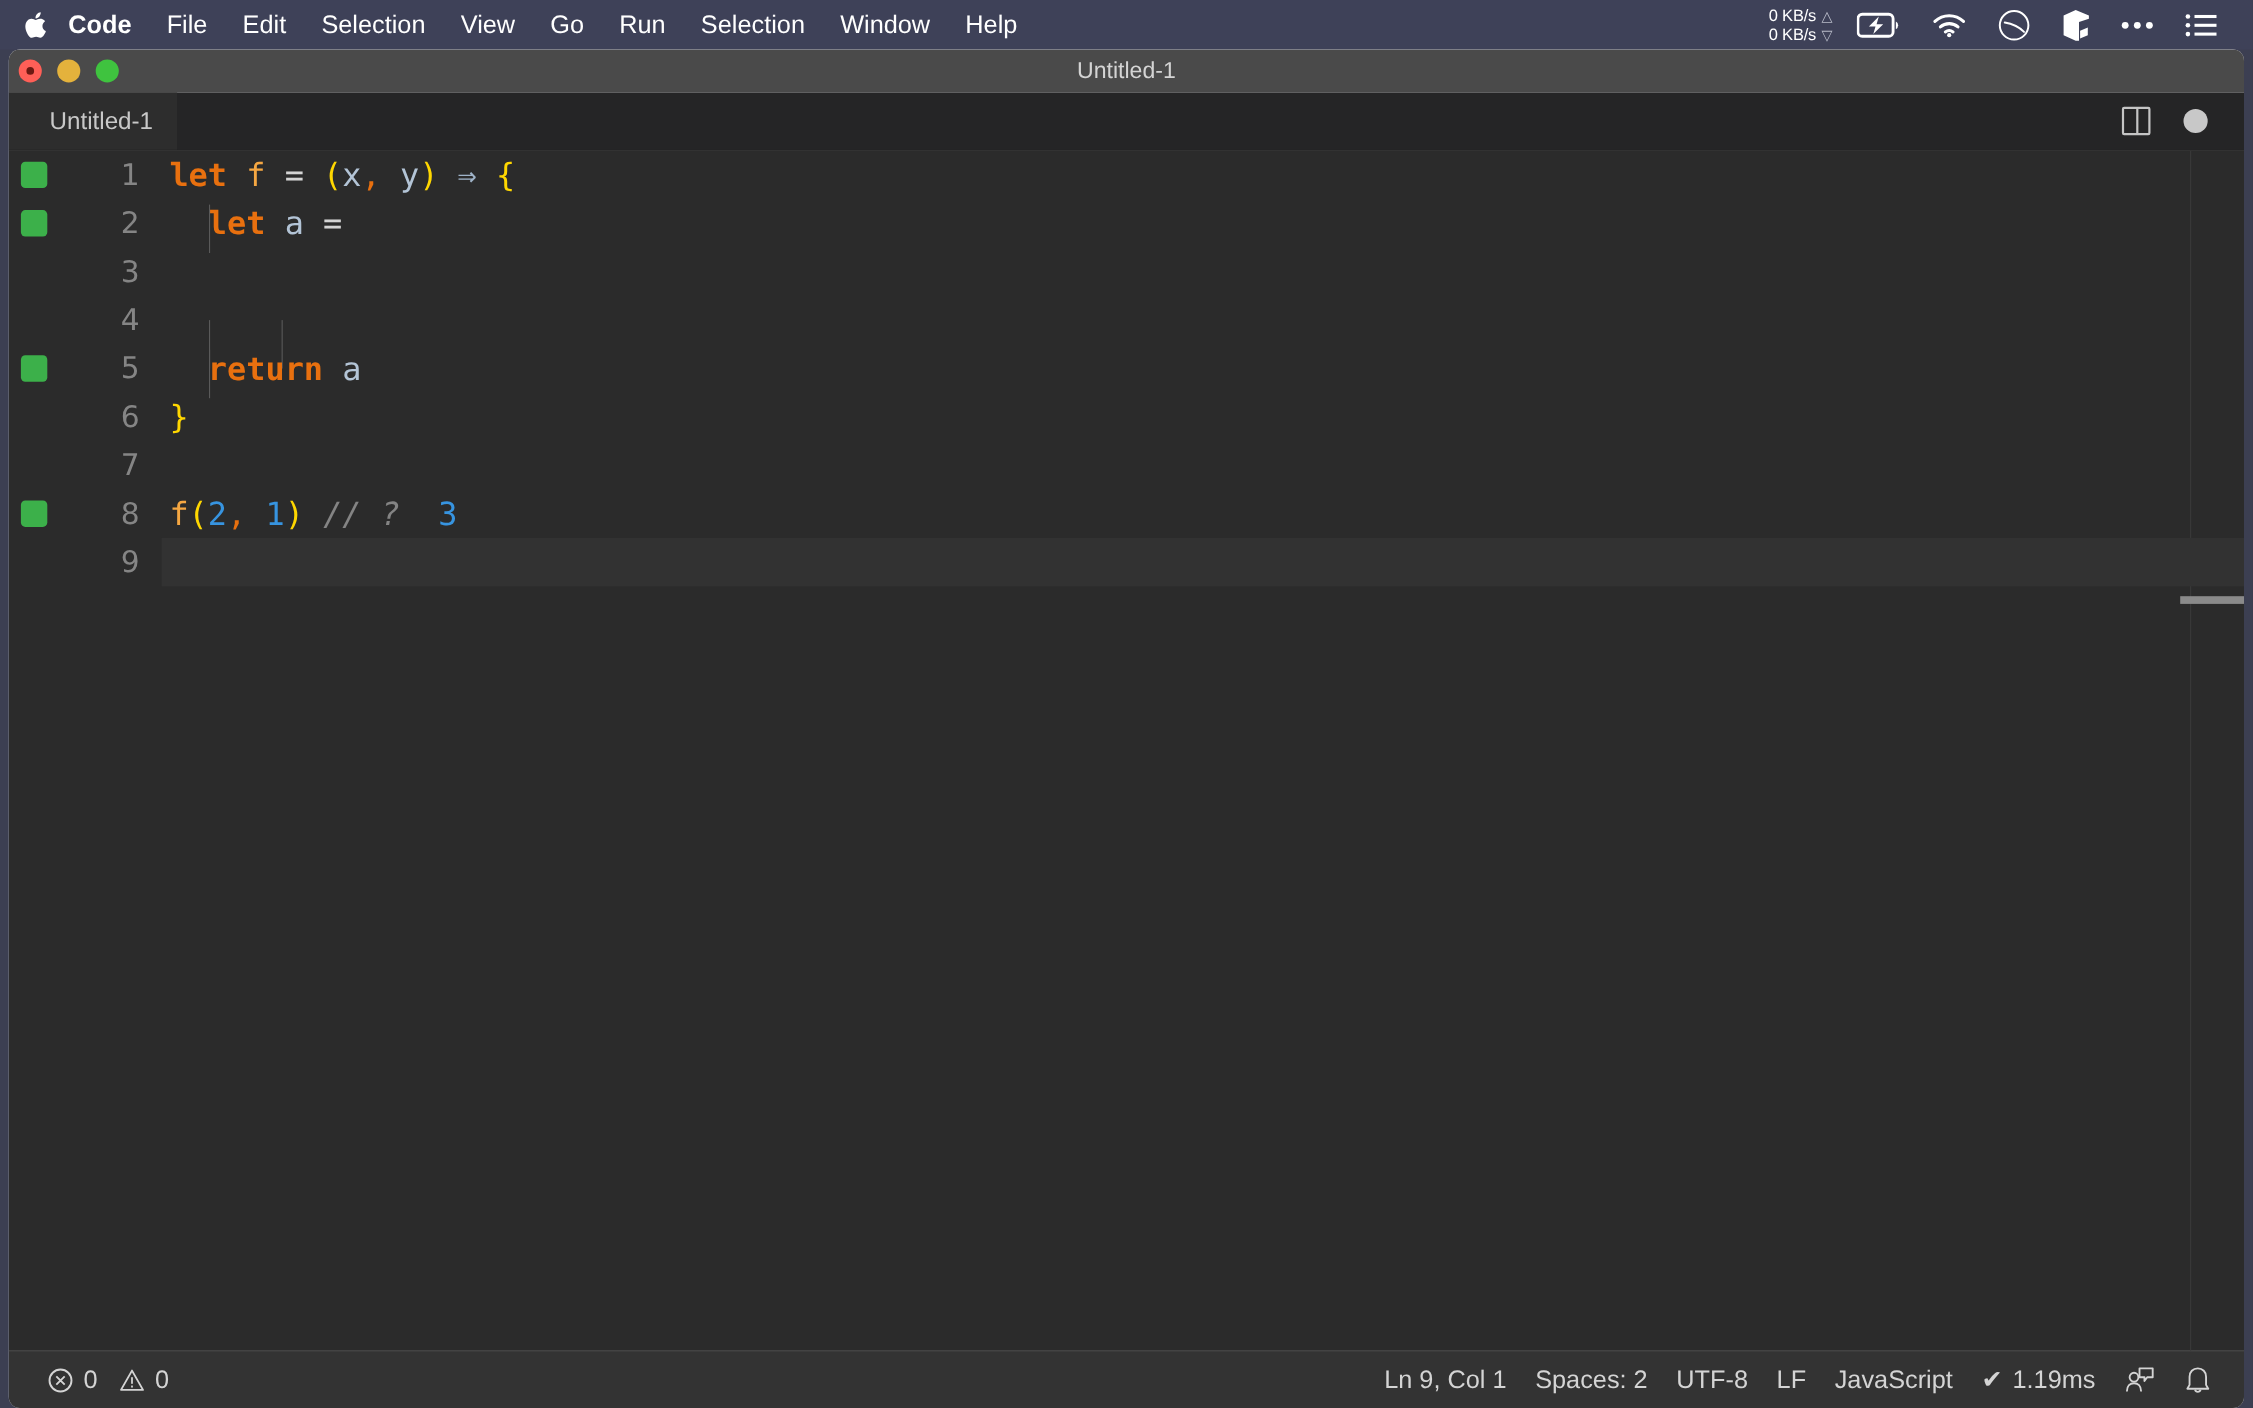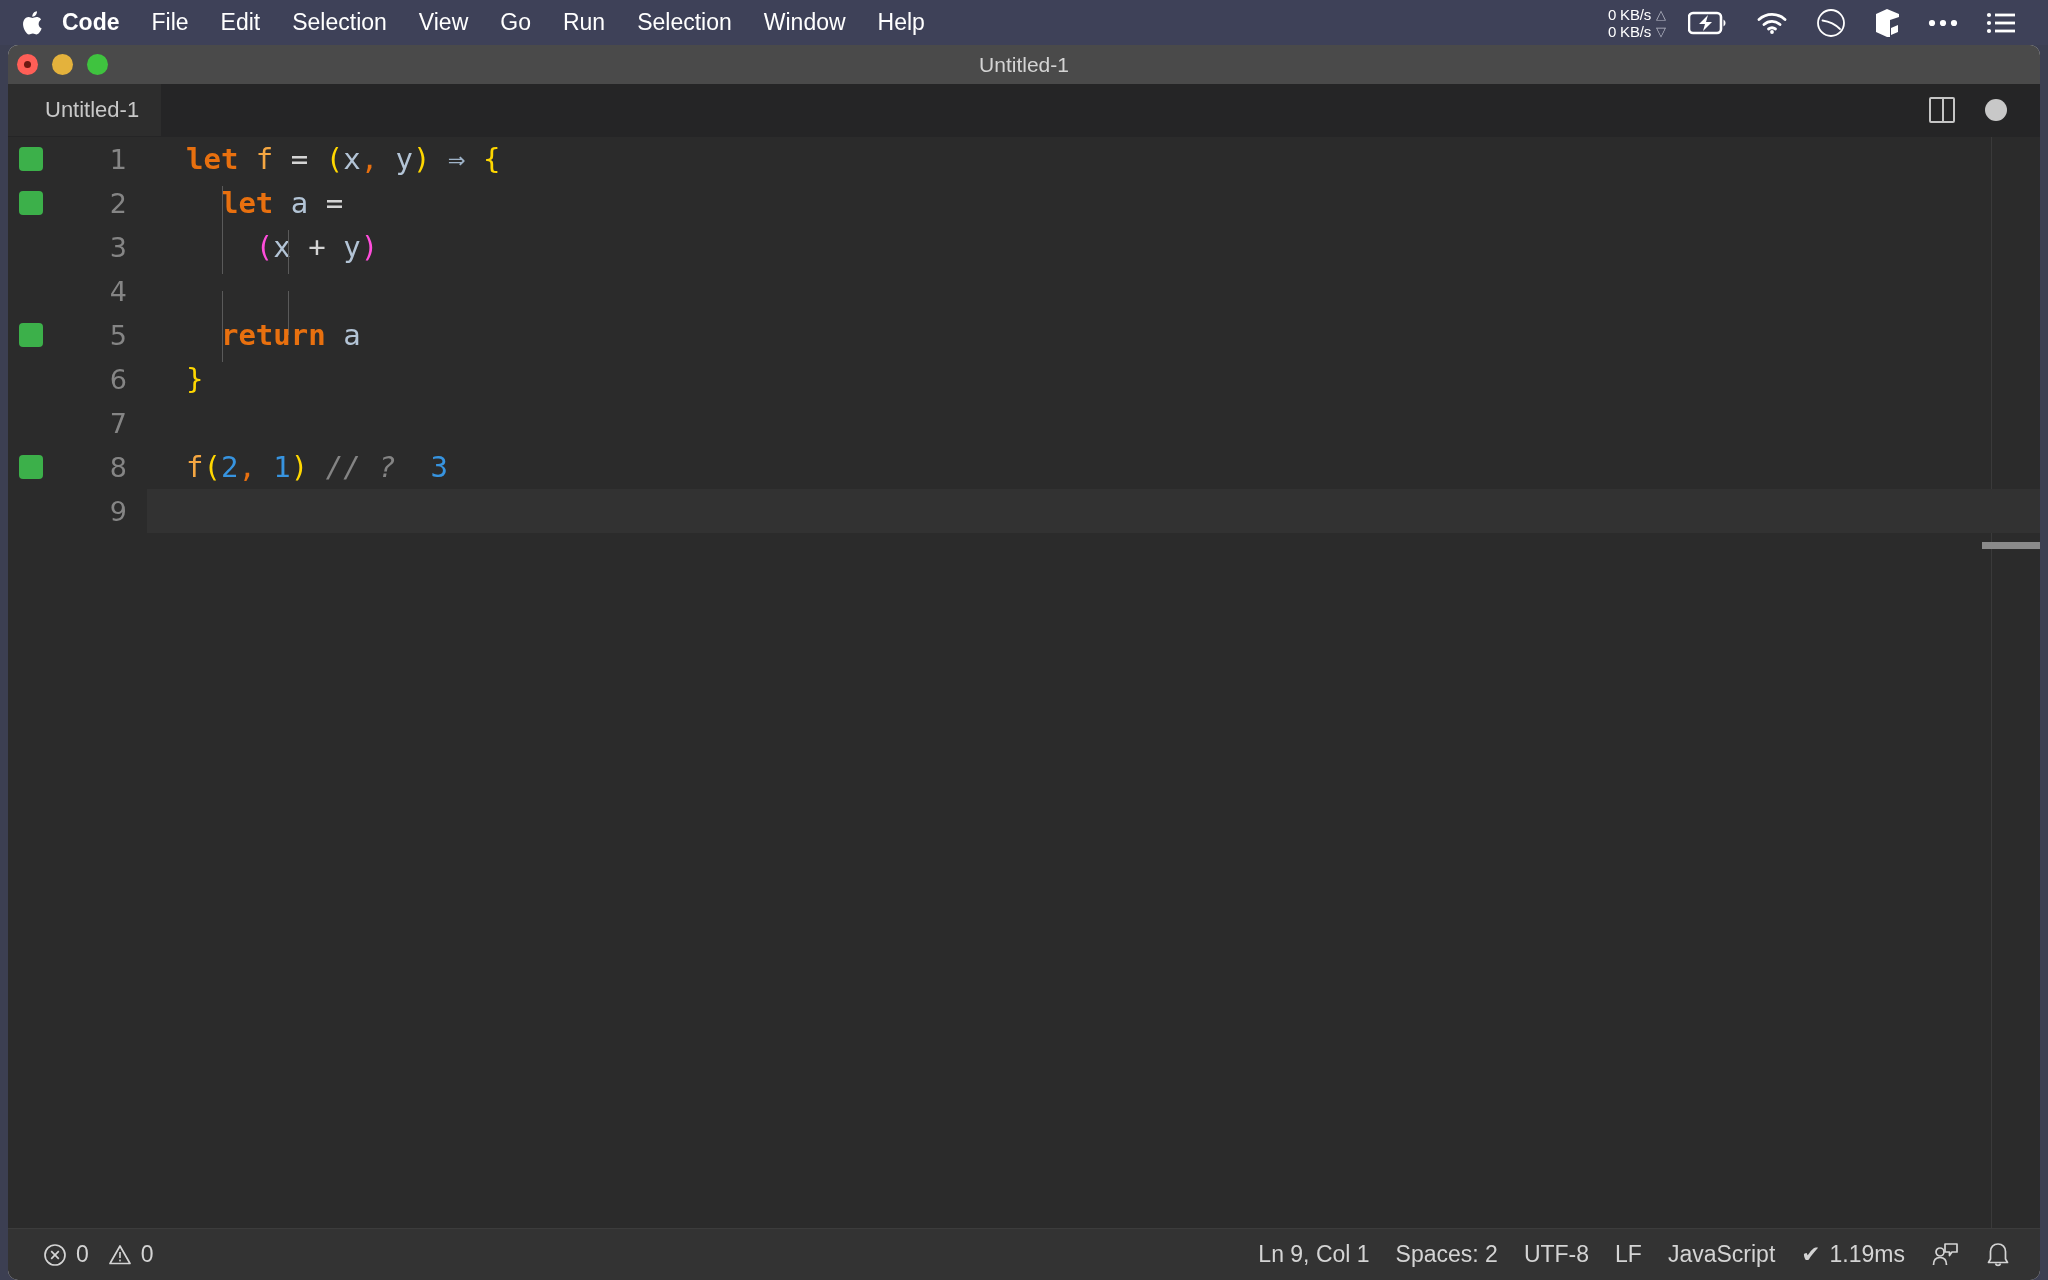--- a/index.html
+++ b/index.html
@@ -148,21 +148,20 @@
     width: 92px; flex: 0 0 92px;
     text-align: right; padding-right: 19px;
     color: #858585; font-size: 27px;
     font-family: "DejaVu Sans", sans-serif;
   }
   .content {
     position: relative;
     padding-left: 8px;
     white-space: pre;
     flex: 1 1 auto;
-    margin-left: 32px;
   }
   
   .guide {
     position: absolute; top: 0; height: 44px;
     width: 1px; background: #5a5a5a;
   }
   .g1 { left: 44px; }
   .g2 { left: 110px; }
 
   
@@ -330,21 +329,20 @@
         <div class="line">
           <div class="marker-col">
             <div class="marker"></div>
           </div>
           <div class="linenum">2</div>
           <div class="content"><span class="guide g1"></span><span class="t-op">  </span><span class="t-keyword">let</span><span class="t-op"> </span><span class="t-var">a</span><span class="t-op"> </span><span class="t-op">=</span></div>
         </div>
         <div class="line">
           <div class="marker-col"></div>
           <div class="linenum">3</div>
-          <div class="content"><span class="guide g1"></span><span class="guide g2"></span><span class="t-op">    </span><span class="t-paren-m">(</span><span class="t-var">x</span><span class="t-op"> </span><span class="t-op">+</span><span class="t-op"> </span><span class="t-var">y</span><span class="t-paren-m">)</span></div>
         </div>
         <div class="line">
           <div class="marker-col"></div>
           <div class="linenum">4</div>
           <div class="content"><span class="guide g1"></span><span class="guide g2"></span></div>
         </div>
         <div class="line">
           <div class="marker-col">
             <div class="marker"></div>
           </div>

